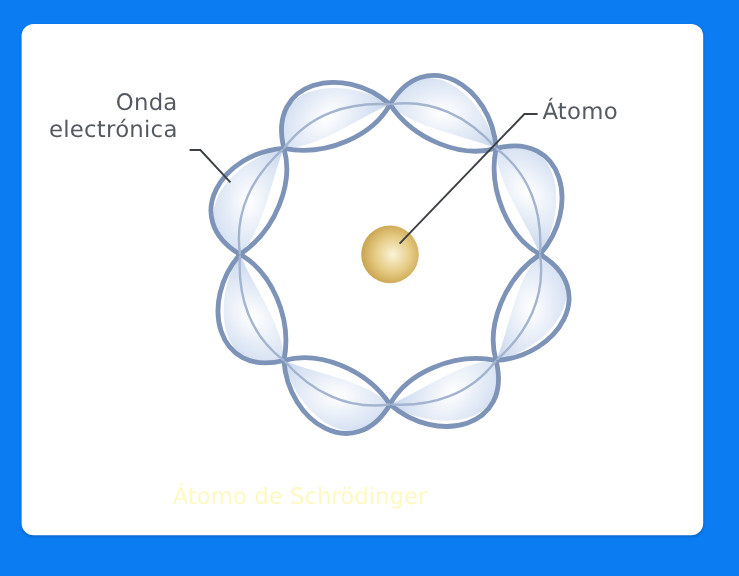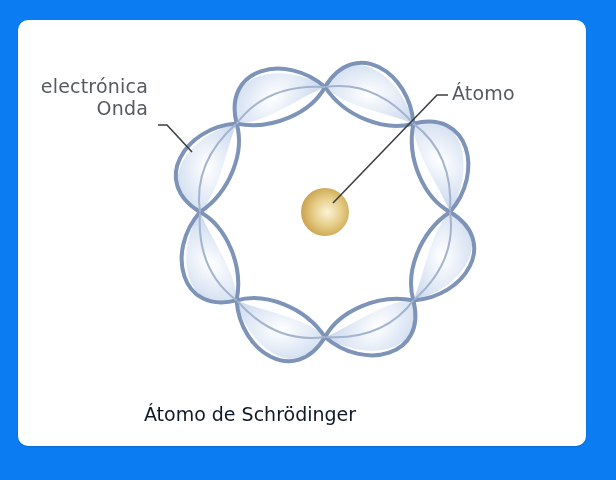--- a/index.html
+++ b/index.html
@@ -16,21 +16,21 @@
   }
   svg.diagram { position: absolute; left: 0; top: 0; }
   .label {
     position: absolute; color: #555a60; font-size: 19px; line-height: 22px;
     letter-spacing: 0.2px;
   }
   .label-onda { left: 24px; top: 75px; width: 124px; text-align: right; }
   .label-nucleo { left: 452px; top: 82px; }
   .caption {
     position: absolute; left: 0; width: 500px; top: 403px; text-align: center;
-    color: #0f172a; font-size: 19px;
+    color: #fef9c3; font-size: 19px;
   }
 </style>
 </head>
 <body>
 
 <div class="card"></div>
 
 <svg class="diagram" width="616" height="480" viewBox="0 0 616 480">
   <defs>
     <radialGradient id="lobeGrad" cx="50%" cy="50%" r="60%">
@@ -96,19 +96,19 @@
     </g>
   </g>
 
   <circle cx="325" cy="212" r="24" fill="url(#nucGrad)"></circle>
 
   <polyline points="448,95 437,95 333,203" fill="none" stroke="#3c3f44" stroke-width="1.6"></polyline>
   <polyline points="158,125 167,125 192,152" fill="none" stroke="#3c3f44" stroke-width="1.6"></polyline>
 </svg>
 
 <div class="label label-onda">
+  <div>Onda</div>
   <div>electrónica</div>
-  <div>Onda</div>
 </div>
 
 <div class="label label-nucleo">Átomo</div>
 
 <div class="caption">Átomo de Schrödinger</div>
 
 </body></html>

